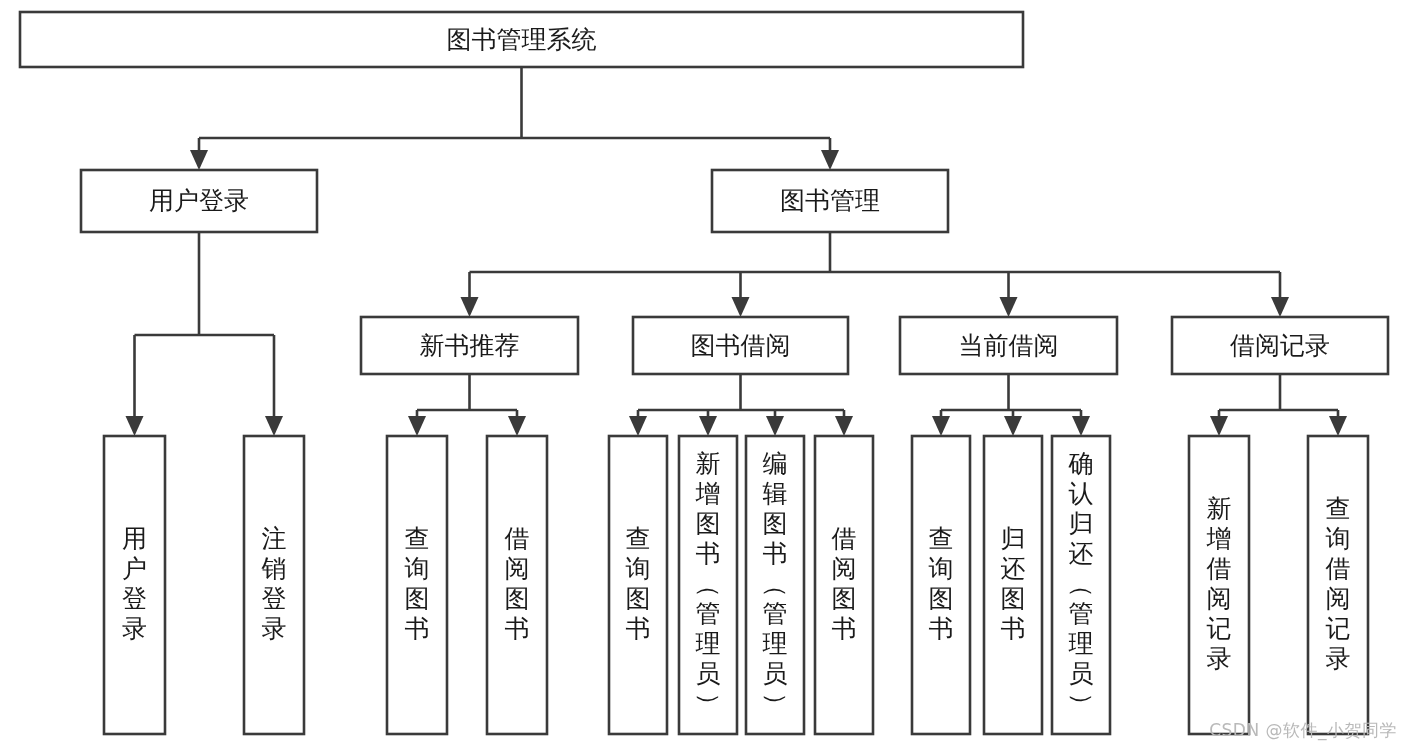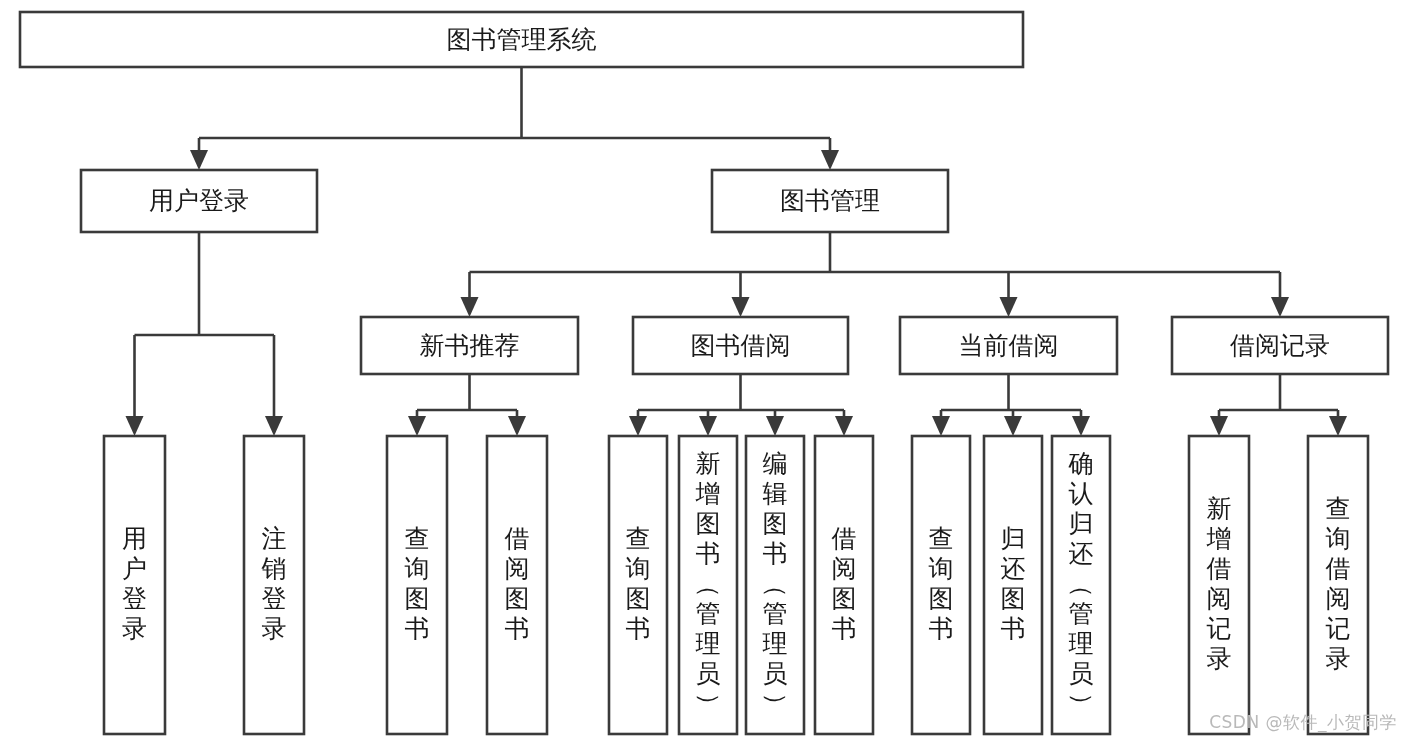--- a/index.html
+++ b/index.html
@@ -46,21 +46,21 @@
     fill: none;
     stroke-linecap: butt;
   }
   .arrow-head {
     fill: #3a3a3a;
     stroke: none;
   }
   .watermark {
     position: absolute;
     right: 8px;
-    bottom: 13px;
+    bottom: 5px;
     color: #b9b9b9;
     font-size: 17px;
     font-family: "DejaVu Sans", "Liberation Sans", sans-serif;
     letter-spacing: 0.5px;
     white-space: nowrap;
     user-select: none;
   }
 </style>
 </head>
 <body>

